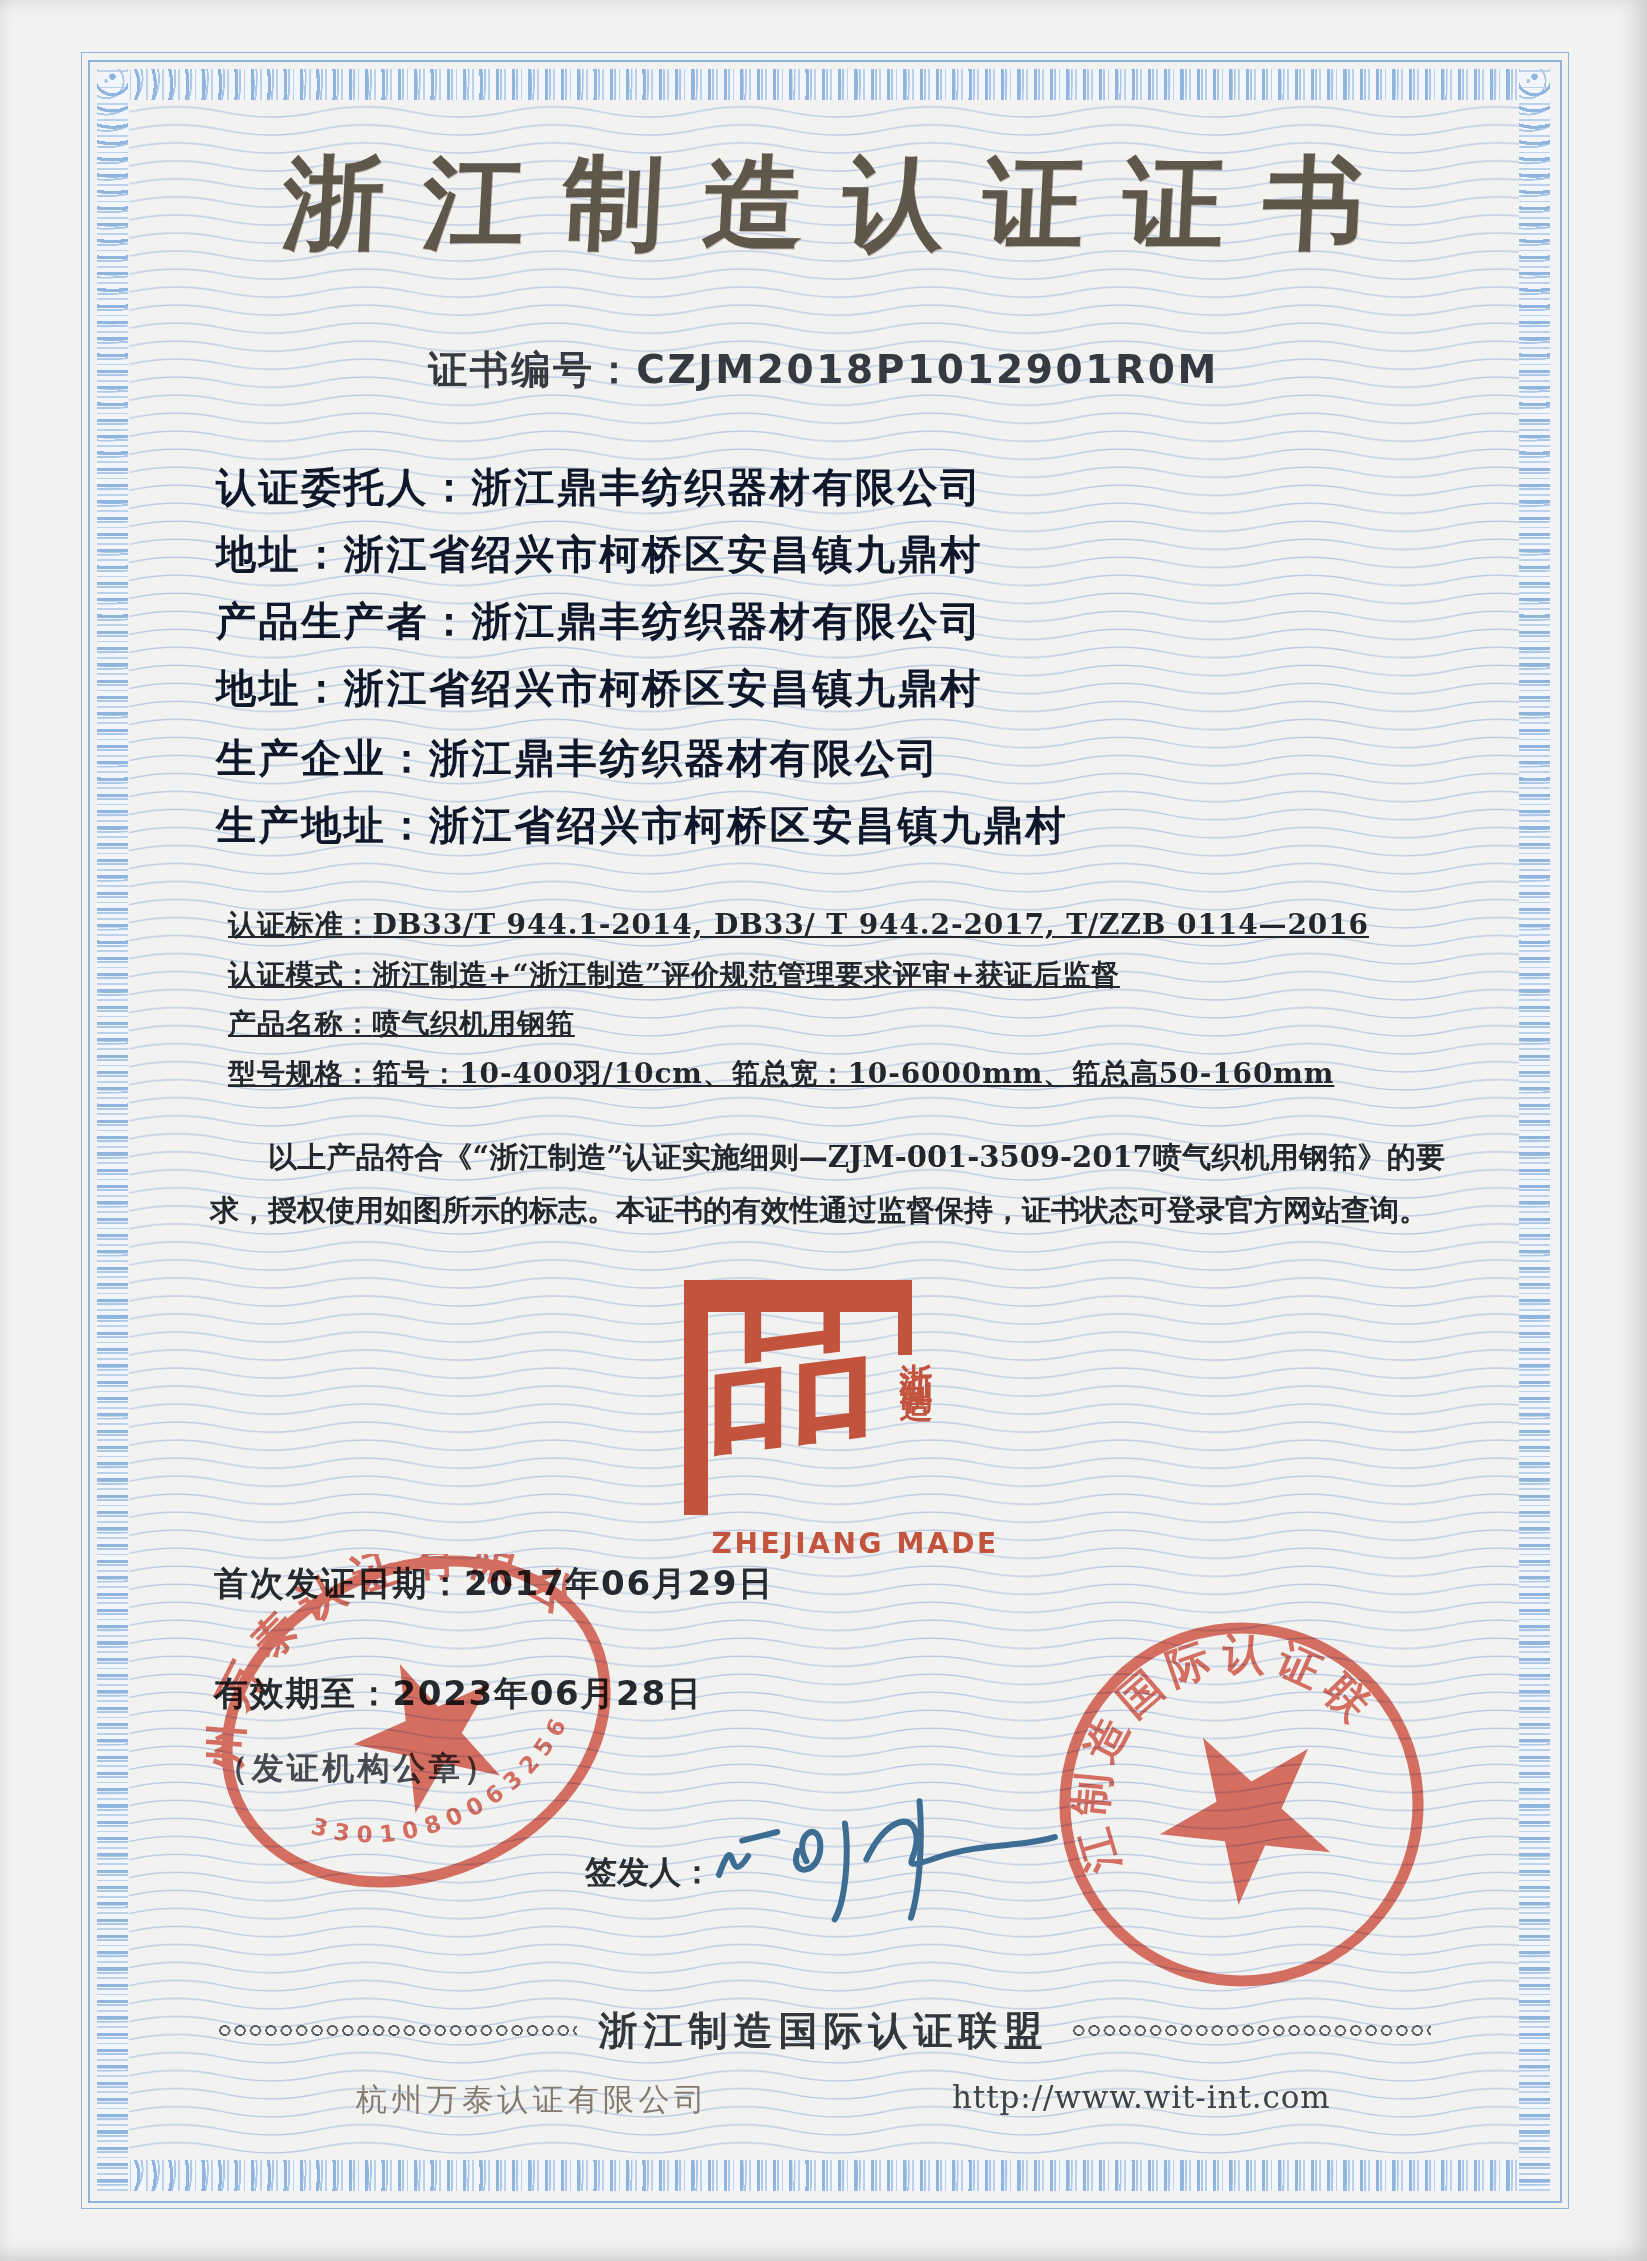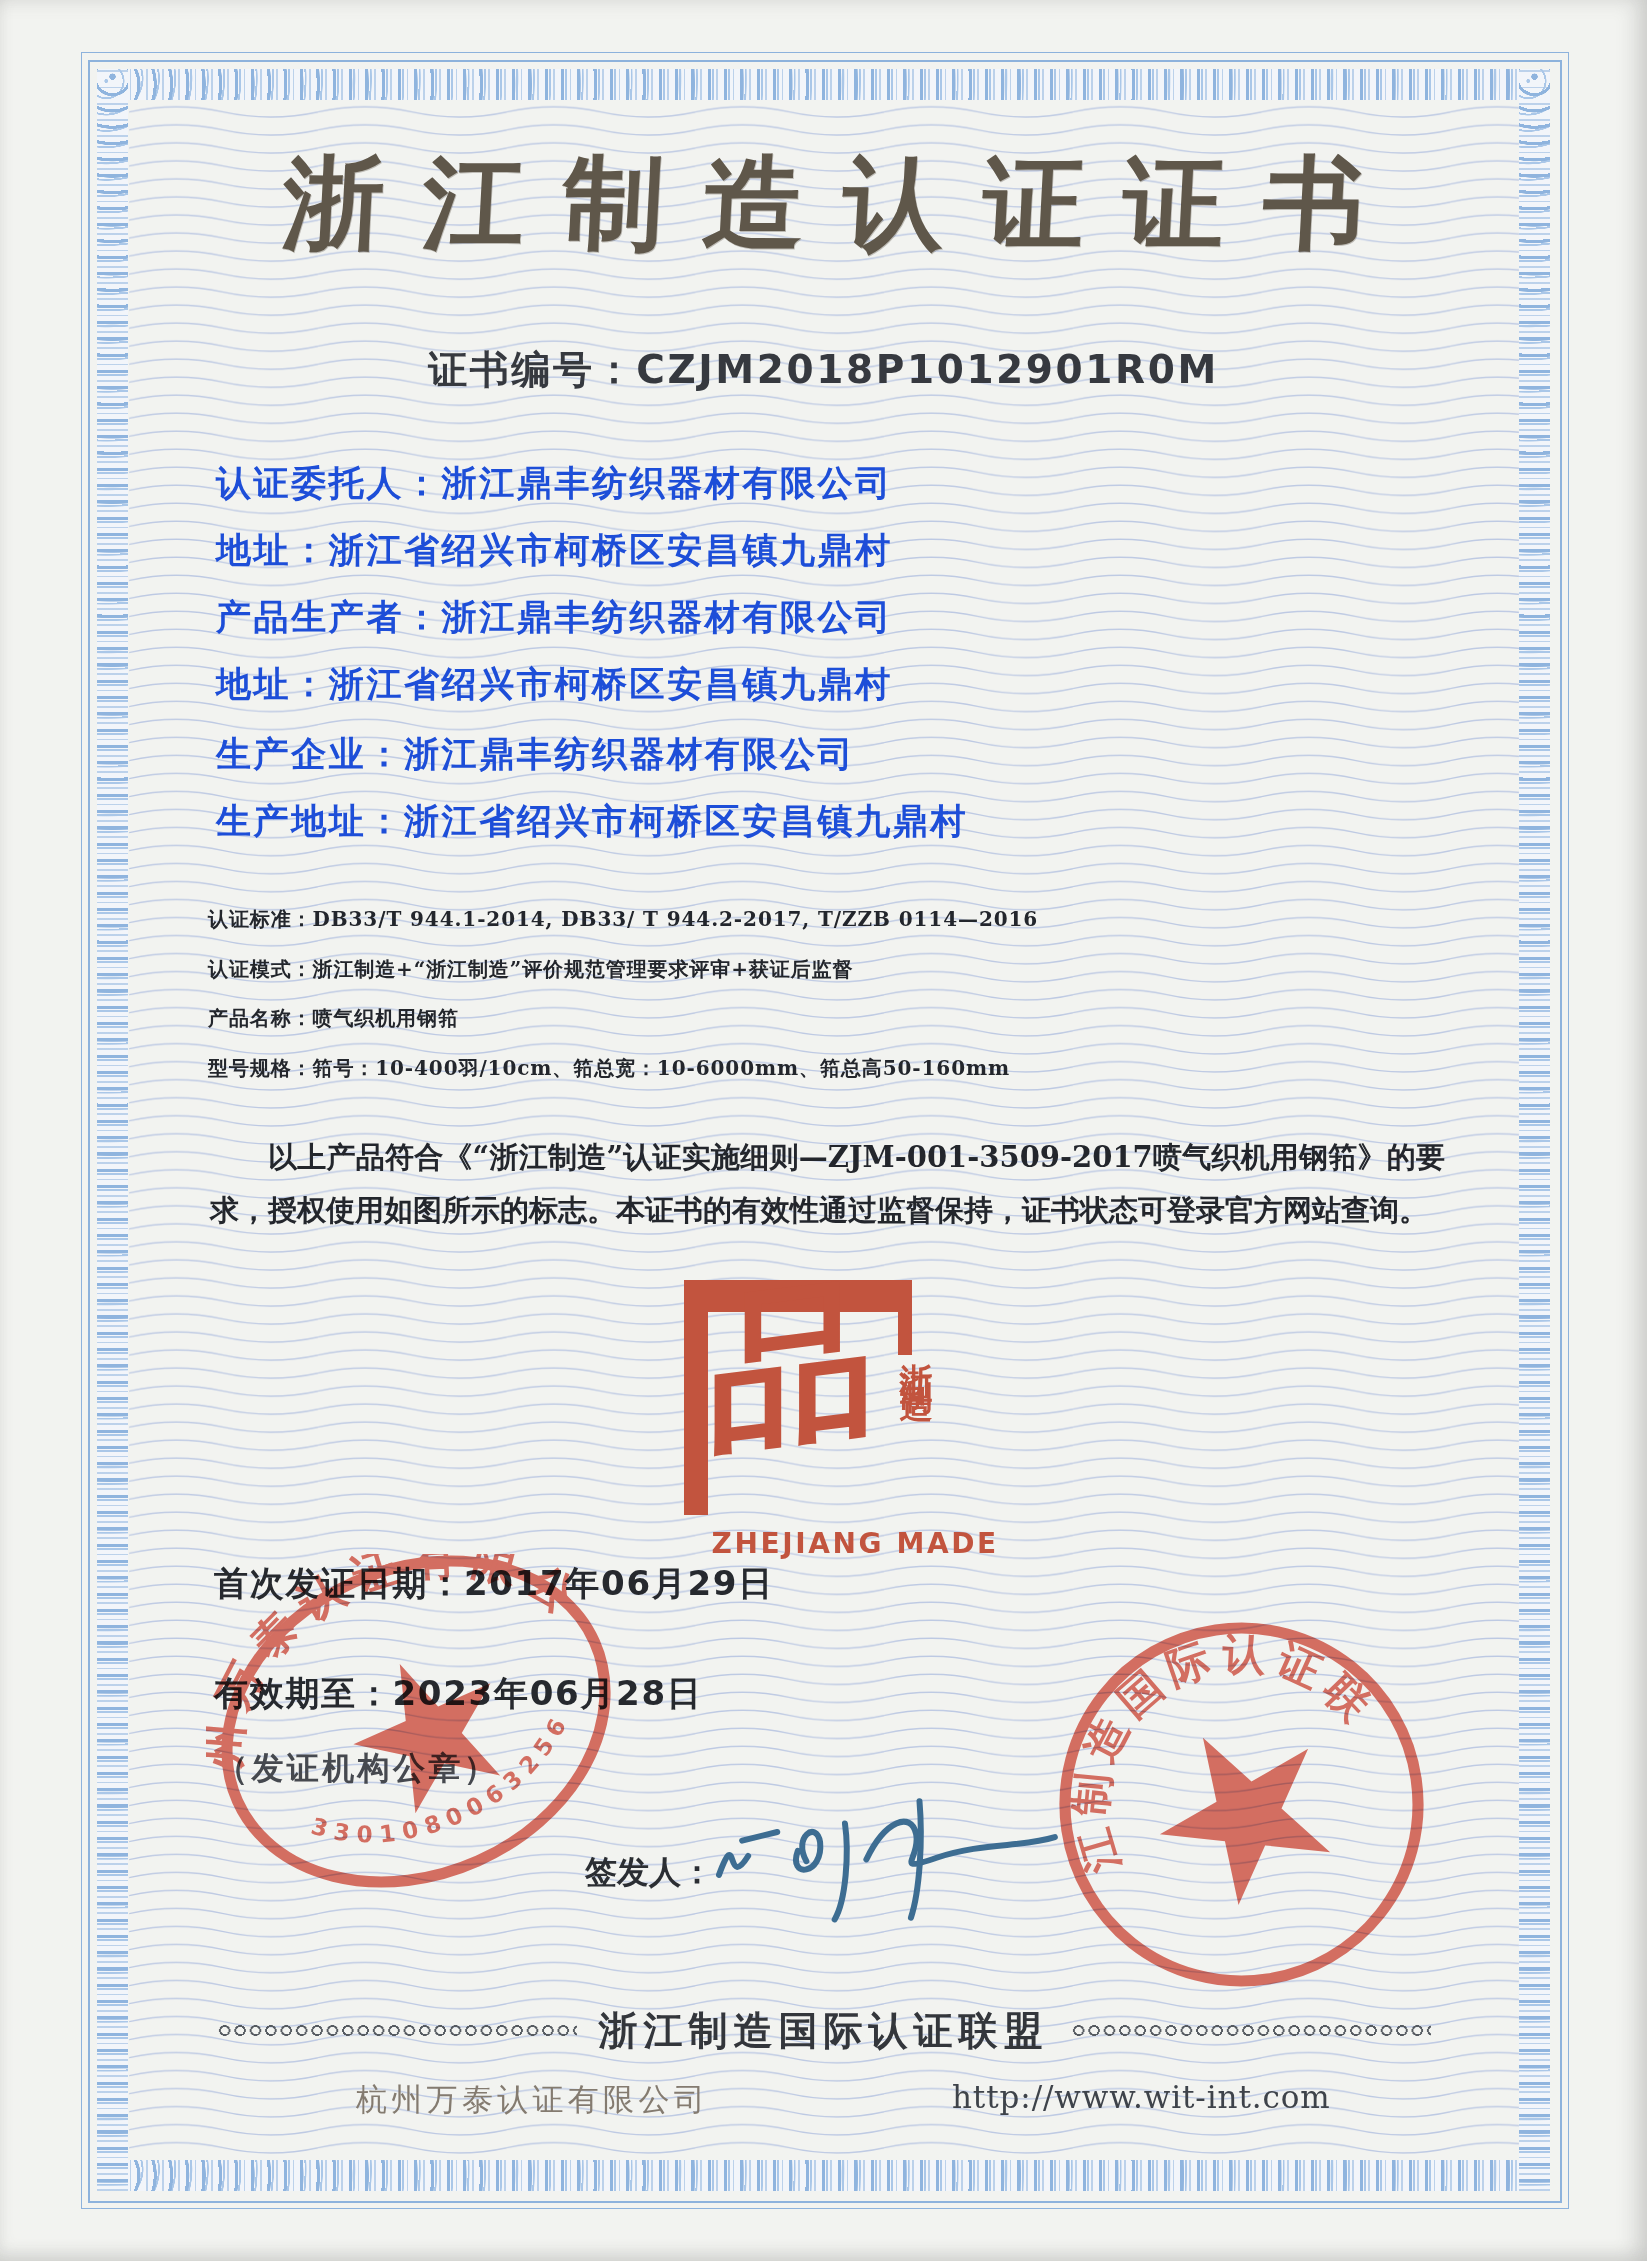--- a/index.html
+++ b/index.html
@@ -23,23 +23,23 @@
   .band.left{left:97px;top:69px;width:31px;height:2122px;}
   .band.right{left:1519px;top:69px;width:31px;height:2122px;}
   .waves{position:absolute;left:129px;top:100px;width:1390px;height:2059px;}
   
   .title{position:absolute;left:0;right:0;top:137px;text-align:center;
          font-family:"DejaVu Serif","Liberation Serif",serif;font-weight:bold;
          font-size:101px;letter-spacing:39px;color:#5f574a;text-indent:39px;
          transform:skewX(-3deg);text-shadow:0.9px 0.9px 0 rgba(95,87,74,.35);}
   .certno{position:absolute;left:0;right:0;top:343px;text-align:center;
           font-size:39px;font-weight:bold;color:#36393f;letter-spacing:2.6px;}
-  .row{position:absolute;left:216px;font-weight:bold;color:#1d4ed8;font-size:35px;letter-spacing:2.6px;white-space:nowrap;}
-  .spec{position:absolute;left:208px;font-family:"DejaVu Serif","Liberation Serif",serif;
-        font-weight:700;color:#23262c;font-size:20px;letter-spacing:0.9px;white-space:nowrap;}
+  .row{position:absolute;left:216px;font-weight:bold;color:#0f172a;font-size:40px;letter-spacing:2.6px;white-space:nowrap;}
+  .spec{position:absolute;left:228px;font-family:"DejaVu Serif","Liberation Serif",serif;
+        font-weight:700;color:#23262c;font-size:28px;letter-spacing:0.9px;white-space:nowrap;text-decoration:underline;}
   .para{position:absolute;left:210px;top:1131px;width:1235px;
         font-family:"DejaVu Serif","Liberation Serif",serif;font-weight:600;
         font-size:29px;line-height:1.82;color:#23262c;text-align:justify;text-indent:2em;}
   .daterow{position:absolute;left:214px;font-weight:bold;color:#26292e;font-size:34px;letter-spacing:1.7px;white-space:nowrap;z-index:2;}
   .sealnote{position:absolute;left:216px;top:1747px;font-size:32px;font-weight:600;color:#46494f;letter-spacing:3.4px;z-index:2;}
   .signer{position:absolute;left:562px;top:1851px;font-size:32px;font-weight:bold;color:#2b2e33;z-index:2;margin-left:23px;}
   
   .logo{position:absolute;left:684px;top:1280px;width:250px;height:247px;z-index:1;}
   .logo .bar{position:absolute;background:#c2543e;}
   .logo .glyph{position:absolute;left:24px;top:0px;font-size:168px;line-height:1;

